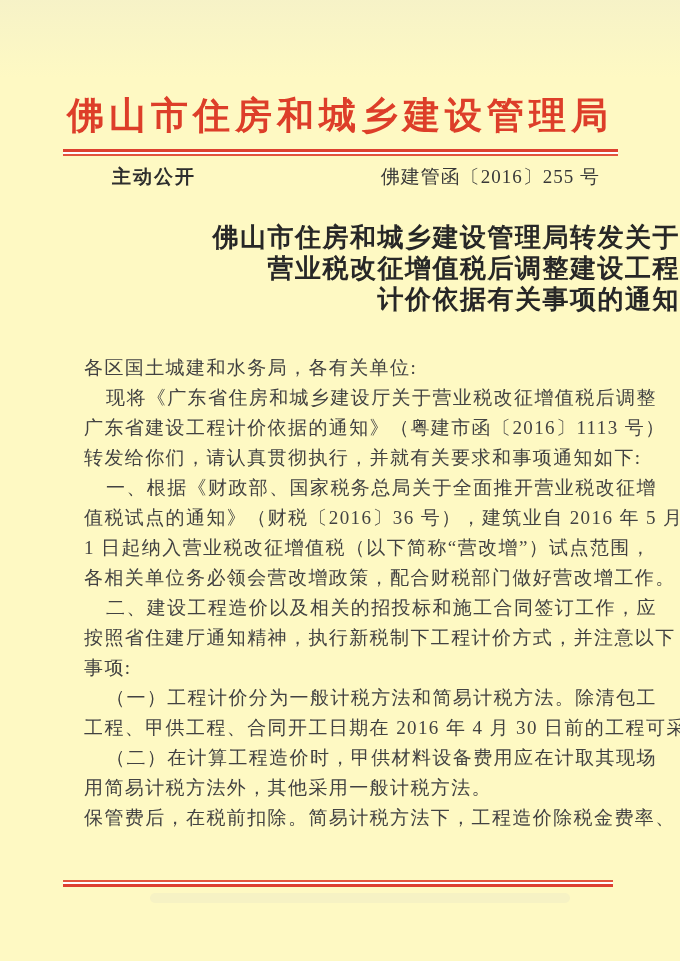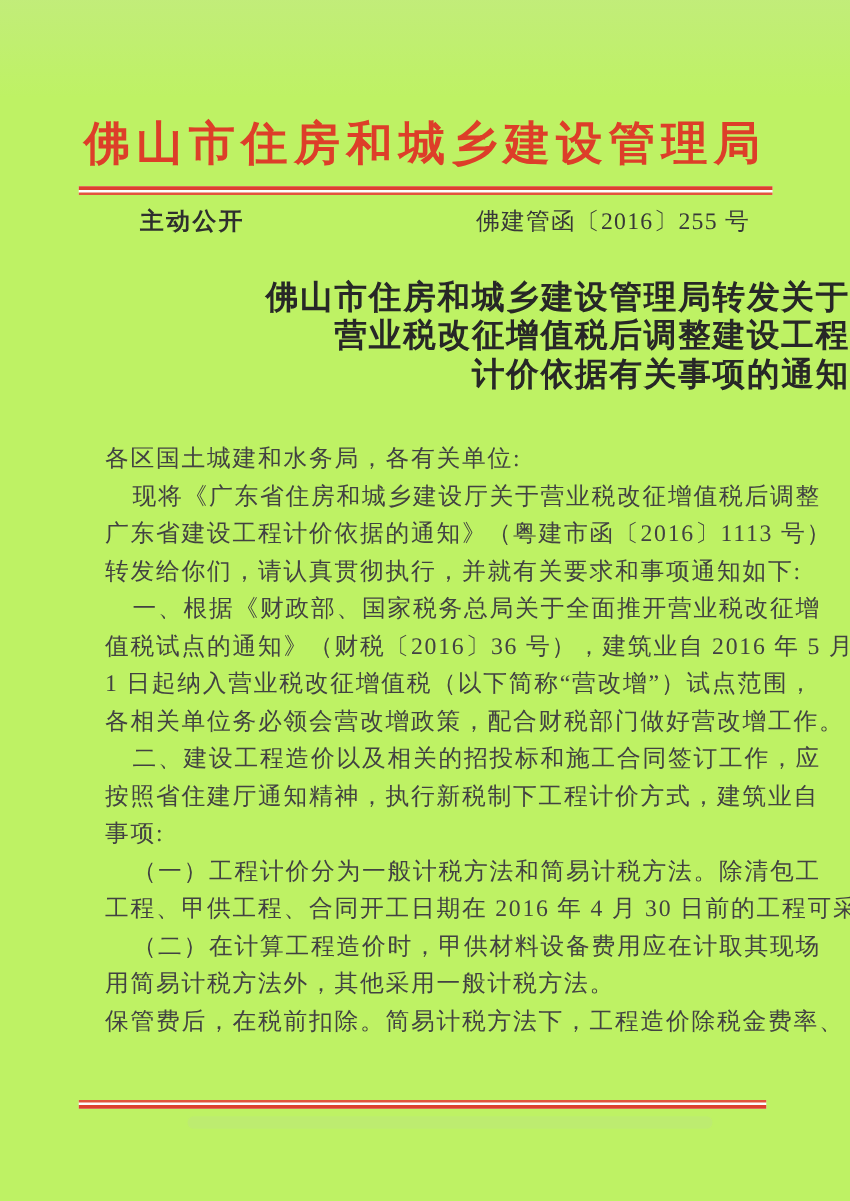--- a/index.html
+++ b/index.html
@@ -4,21 +4,21 @@
 <style>
   html,body{margin:0;padding:0;}
   body{
     background:#e9e9ea;
     font-family:"Liberation Serif","DejaVu Serif",serif;
   }
   .page{
     position:relative;
     width:680px;height:961px;
     margin:0 auto;
-    background:#bef264;
+    background:#fef9c3;
     overflow:hidden;
   }
   
   .scan-top{
     position:absolute;top:0;left:0;right:0;height:92px;
     background:linear-gradient(180deg, rgba(210,212,218,0.18), rgba(255,255,255,0) 85%);
   }
   .scan-bottom-smudge{
     position:absolute;top:893px;left:150px;width:420px;height:10px;
     background:rgba(190,196,205,0.12);
@@ -106,21 +106,21 @@
   <div class="body-text">
     <div class="b-line">各区国土城建和水务局，各有关单位:</div>
     <div class="b-line ind">现将《广东省住房和城乡建设厅关于营业税改征增值税后调整</div>
     <div class="b-line">广东省建设工程计价依据的通知》（粤建市函〔2016〕1113 号）</div>
     <div class="b-line">转发给你们，请认真贯彻执行，并就有关要求和事项通知如下:</div>
     <div class="b-line ind">一、根据《财政部、国家税务总局关于全面推开营业税改征增</div>
     <div class="b-line">值税试点的通知》（财税〔2016〕36 号），建筑业自 2016 年 5 月</div>
     <div class="b-line">1 日起纳入营业税改征增值税（以下简称“营改增”）试点范围，</div>
     <div class="b-line">各相关单位务必领会营改增政策，配合财税部门做好营改增工作。</div>
     <div class="b-line ind">二、建设工程造价以及相关的招投标和施工合同签订工作，应</div>
-    <div class="b-line">按照省住建厅通知精神，执行新税制下工程计价方式，建筑业自</div>
+    <div class="b-line">按照省住建厅通知精神，执行新税制下工程计价方式，并注意以下</div>
     <div class="b-line">事项:</div>
     <div class="b-line ind">（一）工程计价分为一般计税方法和简易计税方法。除清包工</div>
     <div class="b-line">工程、甲供工程、合同开工日期在 2016 年 4 月 30 日前的工程可采</div>
     <div class="b-line ind">（二）在计算工程造价时，甲供材料设备费用应在计取其现场</div>
     <div class="b-line">用简易计税方法外，其他采用一般计税方法。</div>
     <div class="b-line">保管费后，在税前扣除。简易计税方法下，工程造价除税金费率、</div>
   </div>
 
   <div class="rule rule-bottom"></div>
   <div class="scan-bottom-smudge"></div>

